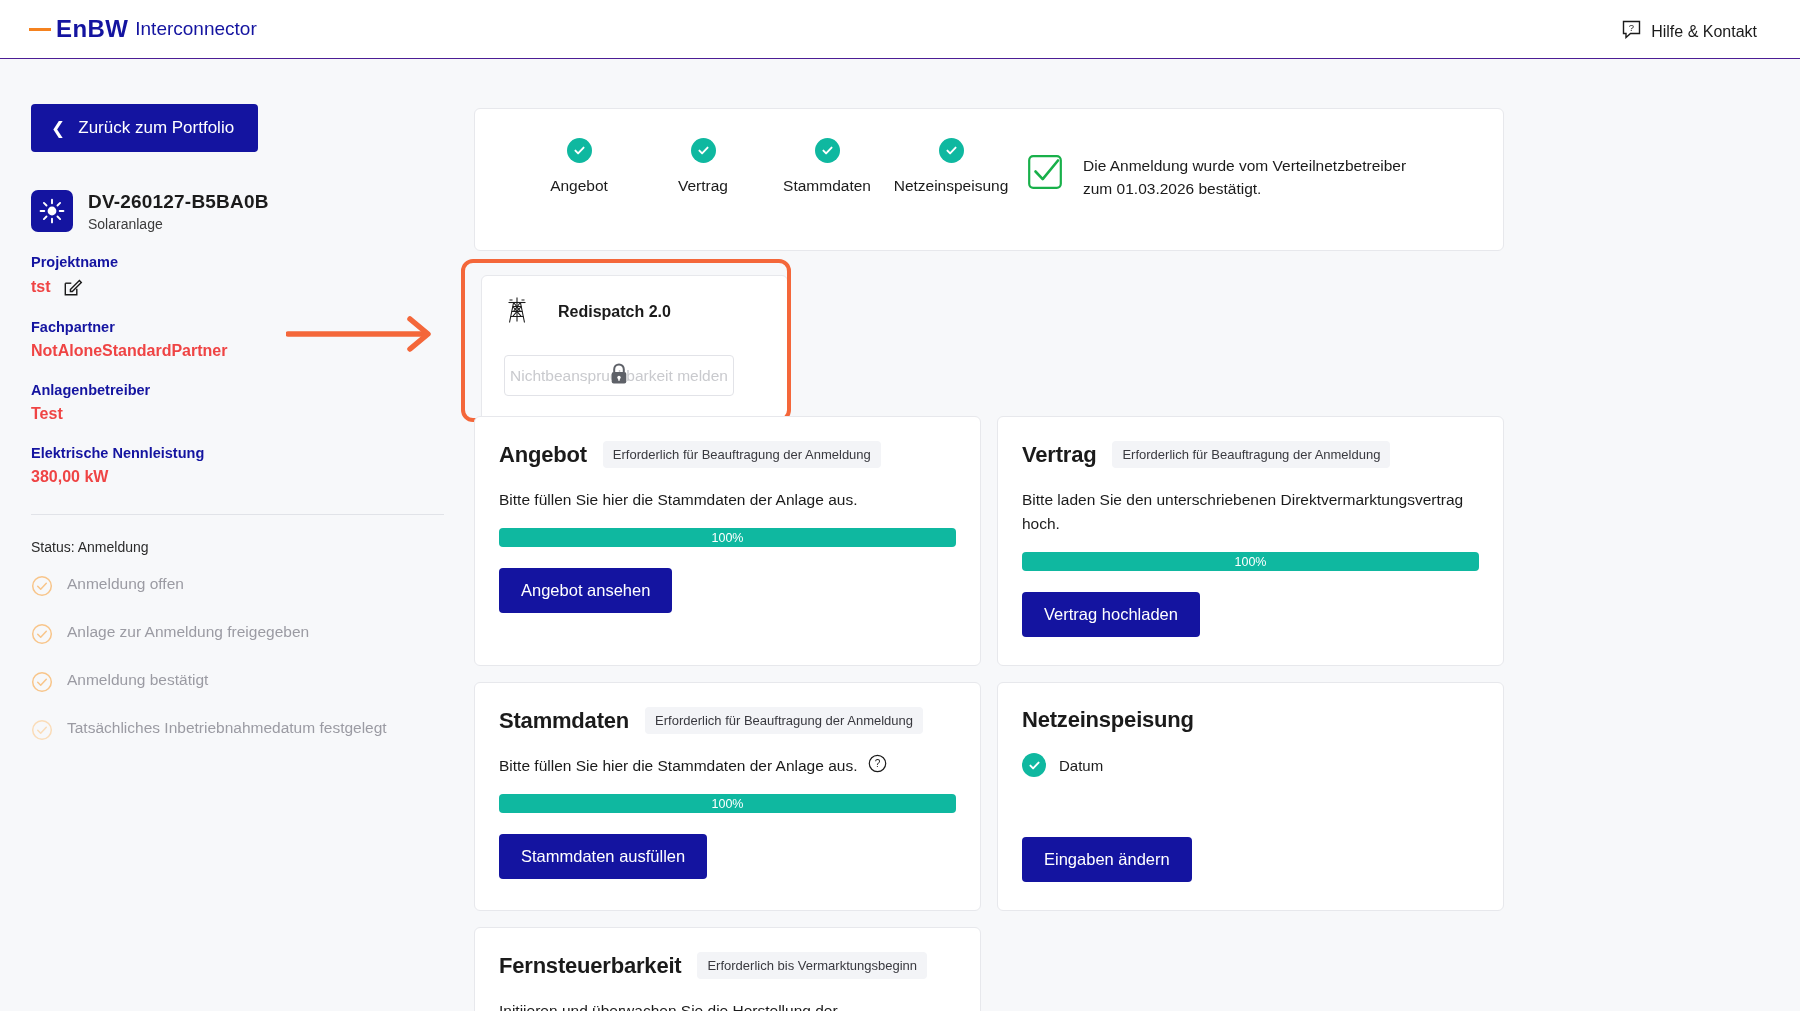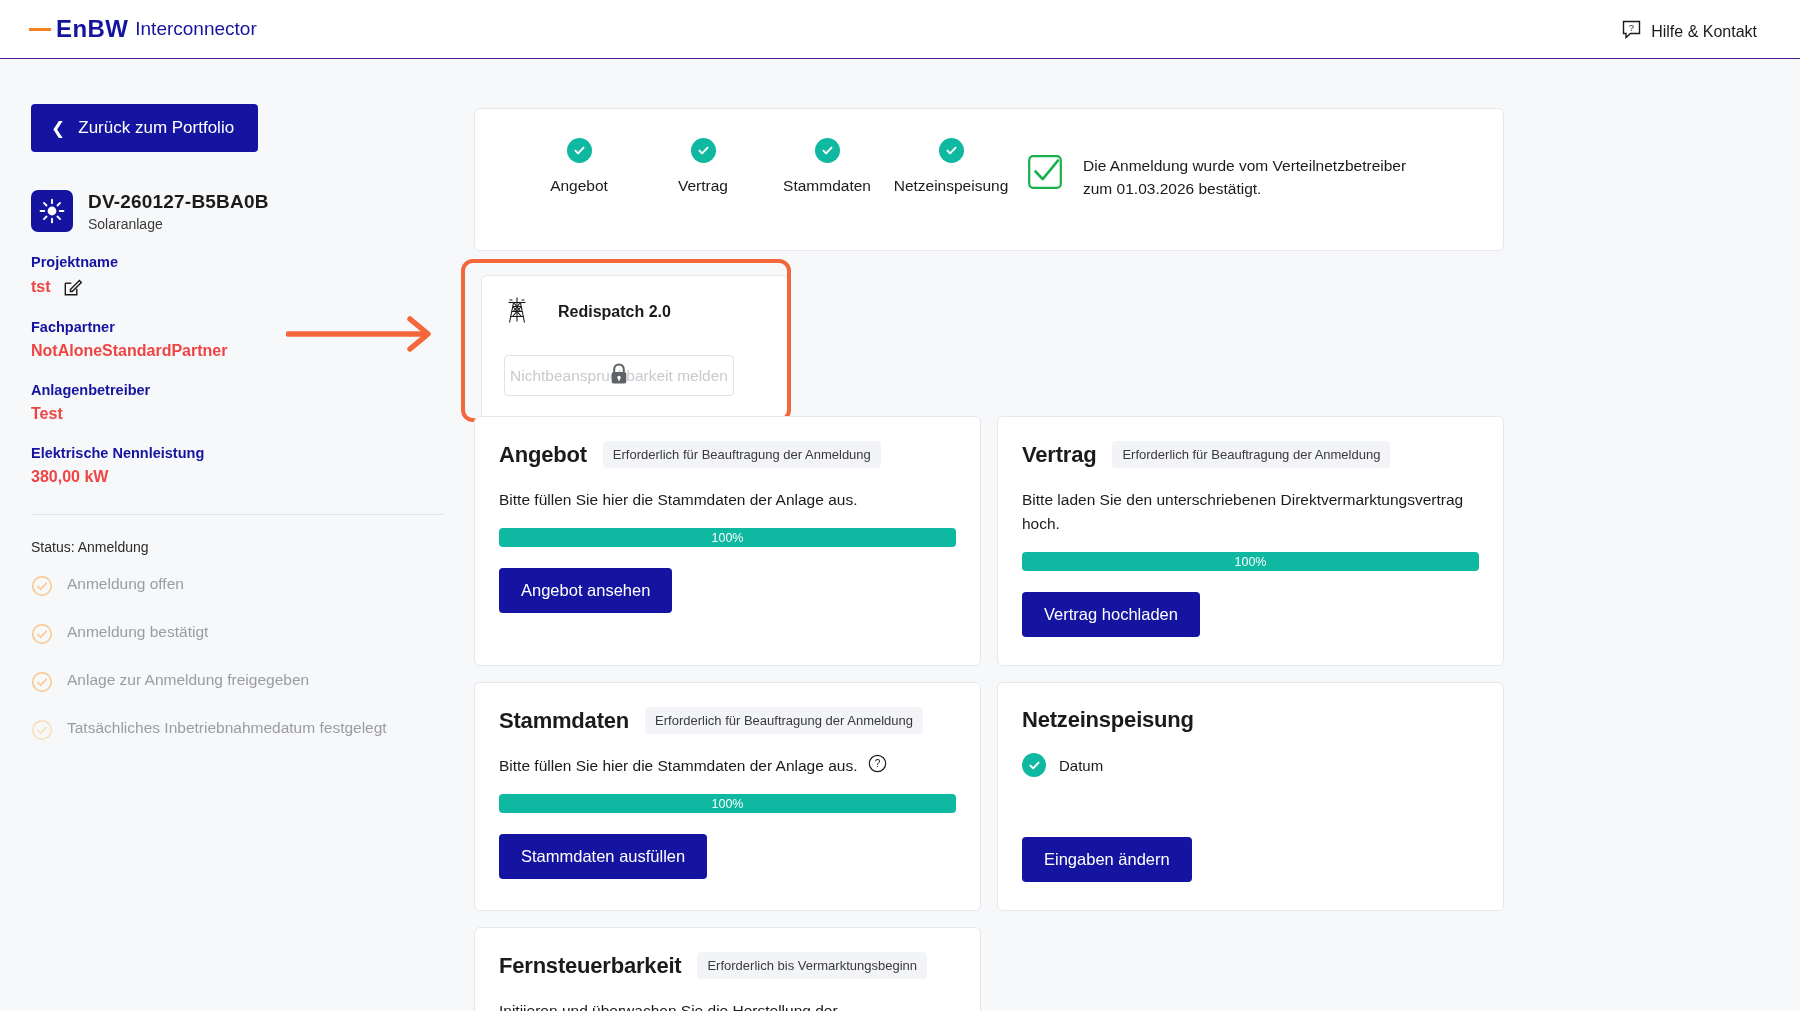--- a/index.html
+++ b/index.html
@@ -267,30 +267,30 @@
         </span>
         <span class="status-text">Anmeldung offen</span>
       </div>
       <div class="status-item">
         <span>
           <svg width="22" height="22" viewBox="0 0 22 22">
             <circle cx="11" cy="11" r="9.3" fill="none" stroke="#f8c58a" stroke-width="1.5"></circle>
             <path d="M6.7 11.2l3 3 5.6-5.9" fill="none" stroke="#f8c58a" stroke-width="1.5" stroke-linecap="round" stroke-linejoin="round"></path>
           </svg>
         </span>
-        <span class="status-text">Anmeldung bestätigt</span>
+        <span class="status-text">Anlage zur Anmeldung freigegeben</span>
       </div>
       <div class="status-item">
         <span>
           <svg width="22" height="22" viewBox="0 0 22 22">
             <circle cx="11" cy="11" r="9.3" fill="none" stroke="#f8c58a" stroke-width="1.5"></circle>
             <path d="M6.7 11.2l3 3 5.6-5.9" fill="none" stroke="#f8c58a" stroke-width="1.5" stroke-linecap="round" stroke-linejoin="round"></path>
           </svg>
         </span>
-        <span class="status-text">Anlage zur Anmeldung freigegeben</span>
+        <span class="status-text">Anmeldung bestätigt</span>
       </div>
       <div class="status-item">
         <span>
           <svg width="22" height="22" viewBox="0 0 22 22">
             <circle cx="11" cy="11" r="9.3" fill="none" stroke="#fadcb8" stroke-width="1.5"></circle>
             <path d="M6.7 11.2l3 3 5.6-5.9" fill="none" stroke="#fadcb8" stroke-width="1.5" stroke-linecap="round" stroke-linejoin="round"></path>
           </svg>
         </span>
         <span class="status-text">Tatsächliches Inbetriebnahmedatum festgelegt</span>
       </div>

